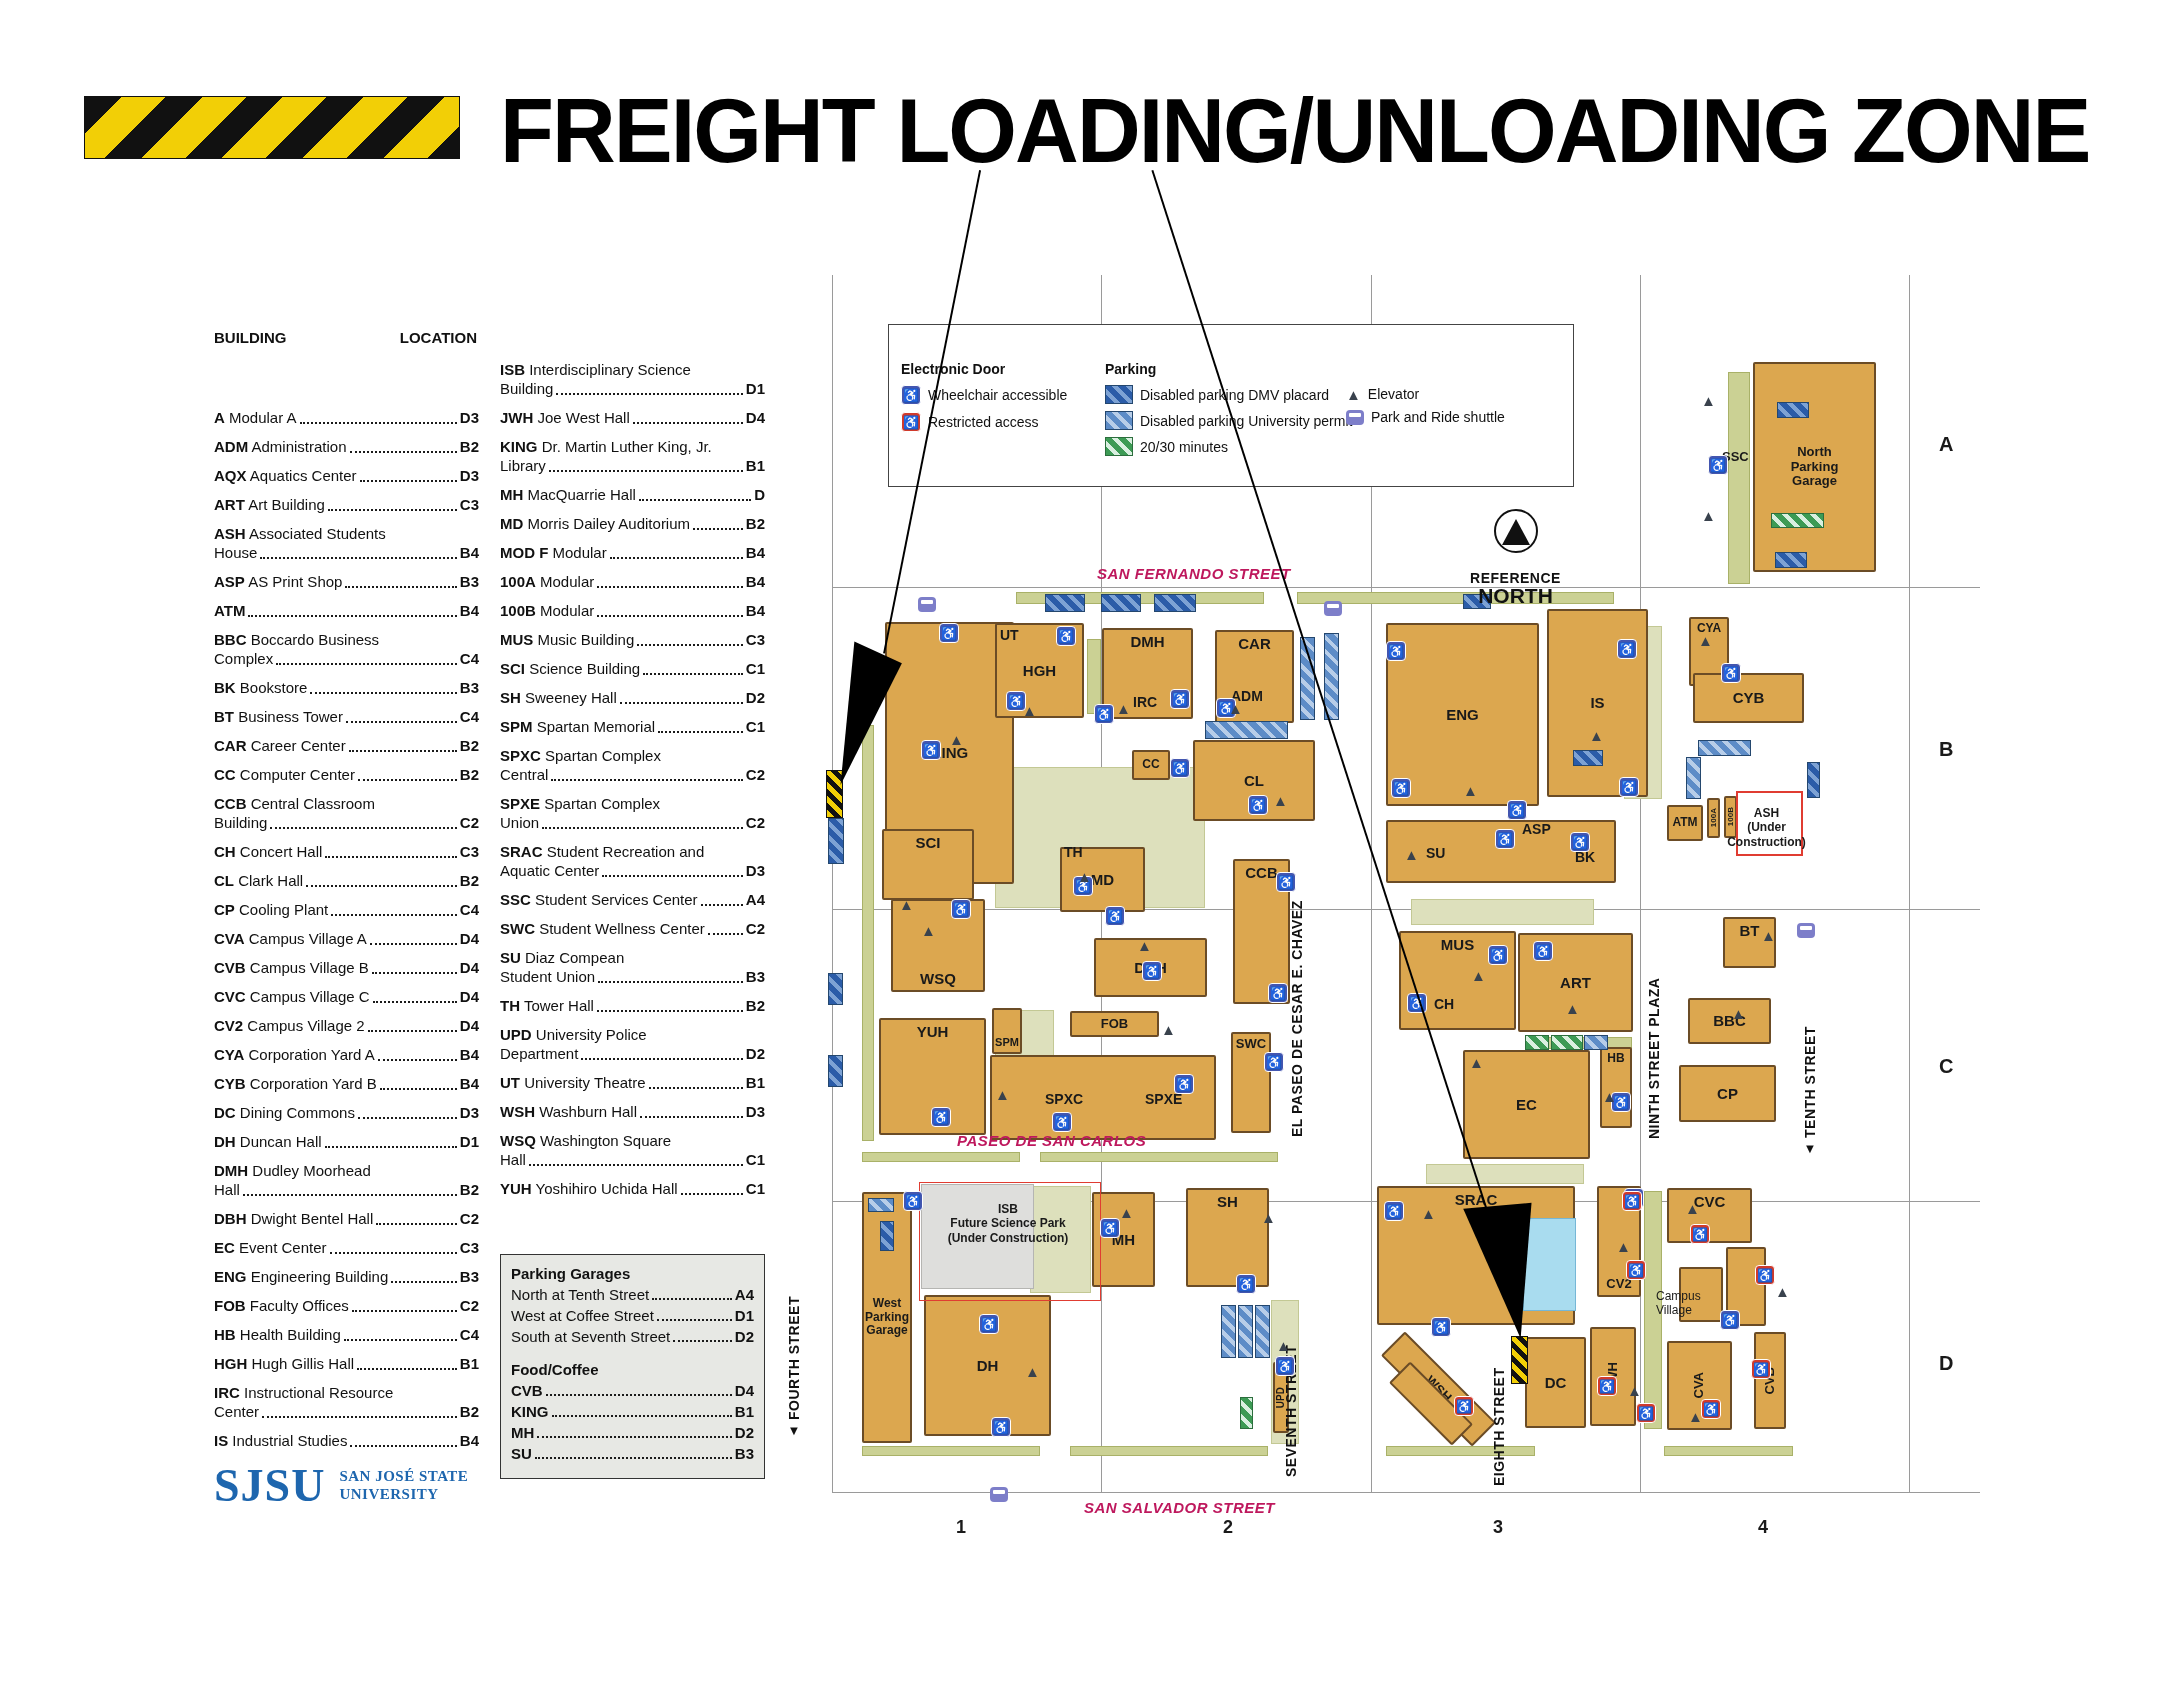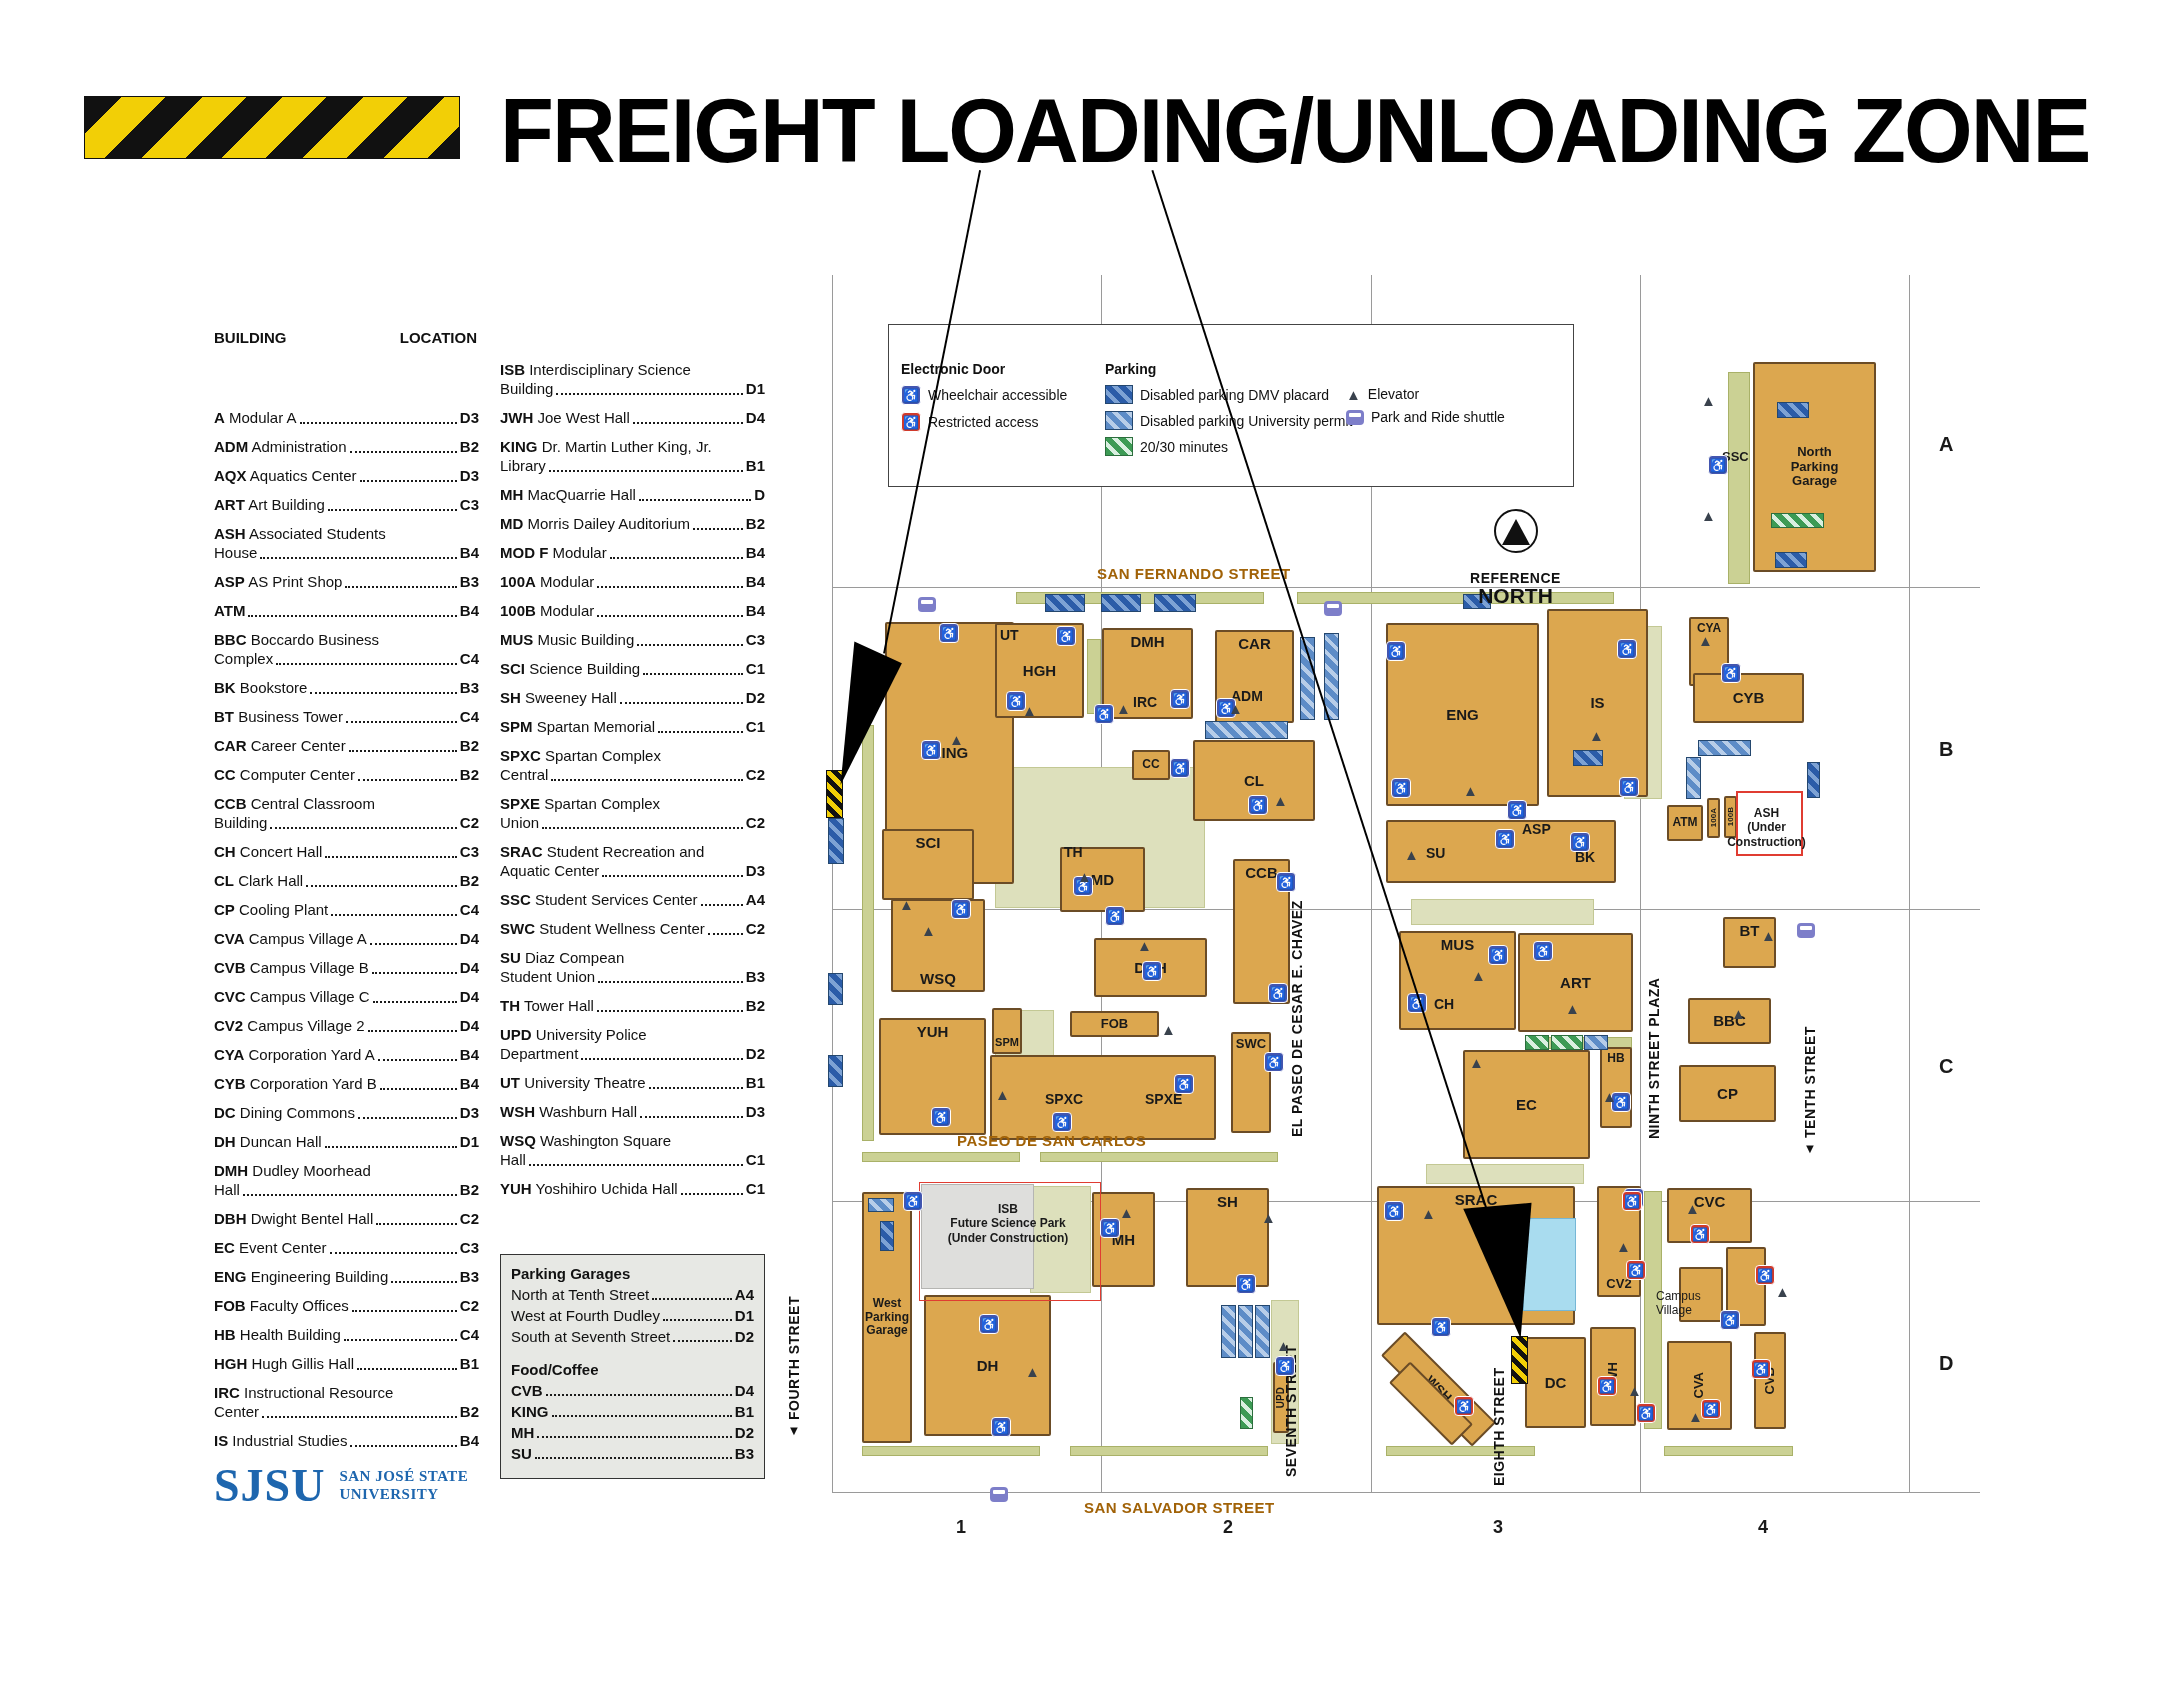--- a/index.html
+++ b/index.html
@@ -69,21 +69,21 @@
   .k-univ{background:repeating-linear-gradient(45deg,#5d8cc7 0 6px,#b7cde8 6px 10px);}
   .k-g{background:repeating-linear-gradient(45deg,#3d9b55 0 6px,#d9efe0 6px 10px);border-color:#2c6e3d;}
   .fz{position:absolute;background:repeating-linear-gradient(45deg,#f2cf06 0 5px,#111 5px 10px);
     border:1px solid #111;z-index:6;}
   .wc{position:absolute;width:18px;height:18px;border-radius:4px;color:#fff;display:flex;align-items:center;
     justify-content:center;font-size:13px;z-index:5;border:1px solid #fff;}
   .wcb{background:#4356b0;} .wcr{background:#d03a2c;}
   .el{position:absolute;color:#39424d;font-size:15px;z-index:5;line-height:1;}
   .bus{position:absolute;width:18px;height:15px;background:#7d7ec9;border-radius:4px;z-index:5;}
   .bus::before{content:"";position:absolute;left:3px;top:3px;right:3px;height:4px;background:#fff;border-radius:1px;}
-  .hstreet{position:absolute;font-weight:bold;font-size:15px;color:#a16207;letter-spacing:0.5px;z-index:4;white-space:nowrap;}
+  .hstreet{position:absolute;font-weight:bold;font-size:15px;color:#be185d;letter-spacing:0.5px;z-index:4;white-space:nowrap;font-style:italic;}
   .vstreet{position:absolute;display:flex;flex-direction:column;align-items:center;z-index:4;}
   .vstreet .vt{writing-mode:vertical-rl;transform:rotate(180deg);font-weight:bold;font-size:14px;color:#111;letter-spacing:0.5px;}
   .vstreet .arr{font-size:13px;color:#111;margin-top:3px;}
   .gridletter{position:absolute;font-weight:bold;font-size:20px;color:#1a1a1a;z-index:4;}
   .gridnum{position:absolute;font-weight:bold;font-size:18px;color:#1a1a1a;z-index:4;}
   .refnorth{position:absolute;left:624px;top:234px;width:119px;text-align:center;z-index:4;color:#111;}
   .refnorth .circ{width:44px;height:44px;border:2px solid #111;border-radius:50%;margin:0 auto;display:flex;
     align-items:flex-end;justify-content:center;box-sizing:border-box;background:#fff;}
   .refnorth .tri{width:0;height:0;border-left:14px solid transparent;border-right:14px solid transparent;
     border-bottom:26px solid #111;margin-bottom:6px;}
@@ -526,21 +526,21 @@
 
   <div class="pkbox">
     <div class="bt">Parking Garages</div>
     <div id="pk-garages">
         <div class="erow" style="margin-bottom: 4px;">
           <span class="t">North at Tenth Street</span>
           <div class="dots"></div>
           <span class="loc">A4</span>
         </div>
         <div class="erow" style="margin-bottom: 4px;">
-          <span class="t">West at Fourth Dudley</span>
+          <span class="t">West at Coffee Street</span>
           <div class="dots"></div>
           <span class="loc">D1</span>
         </div>
         <div class="erow" style="margin-bottom: 4px;">
           <span class="t">South at Seventh Street</span>
           <div class="dots"></div>
           <span class="loc">D2</span>
         </div>
       </div>
     <div class="gap"></div>

